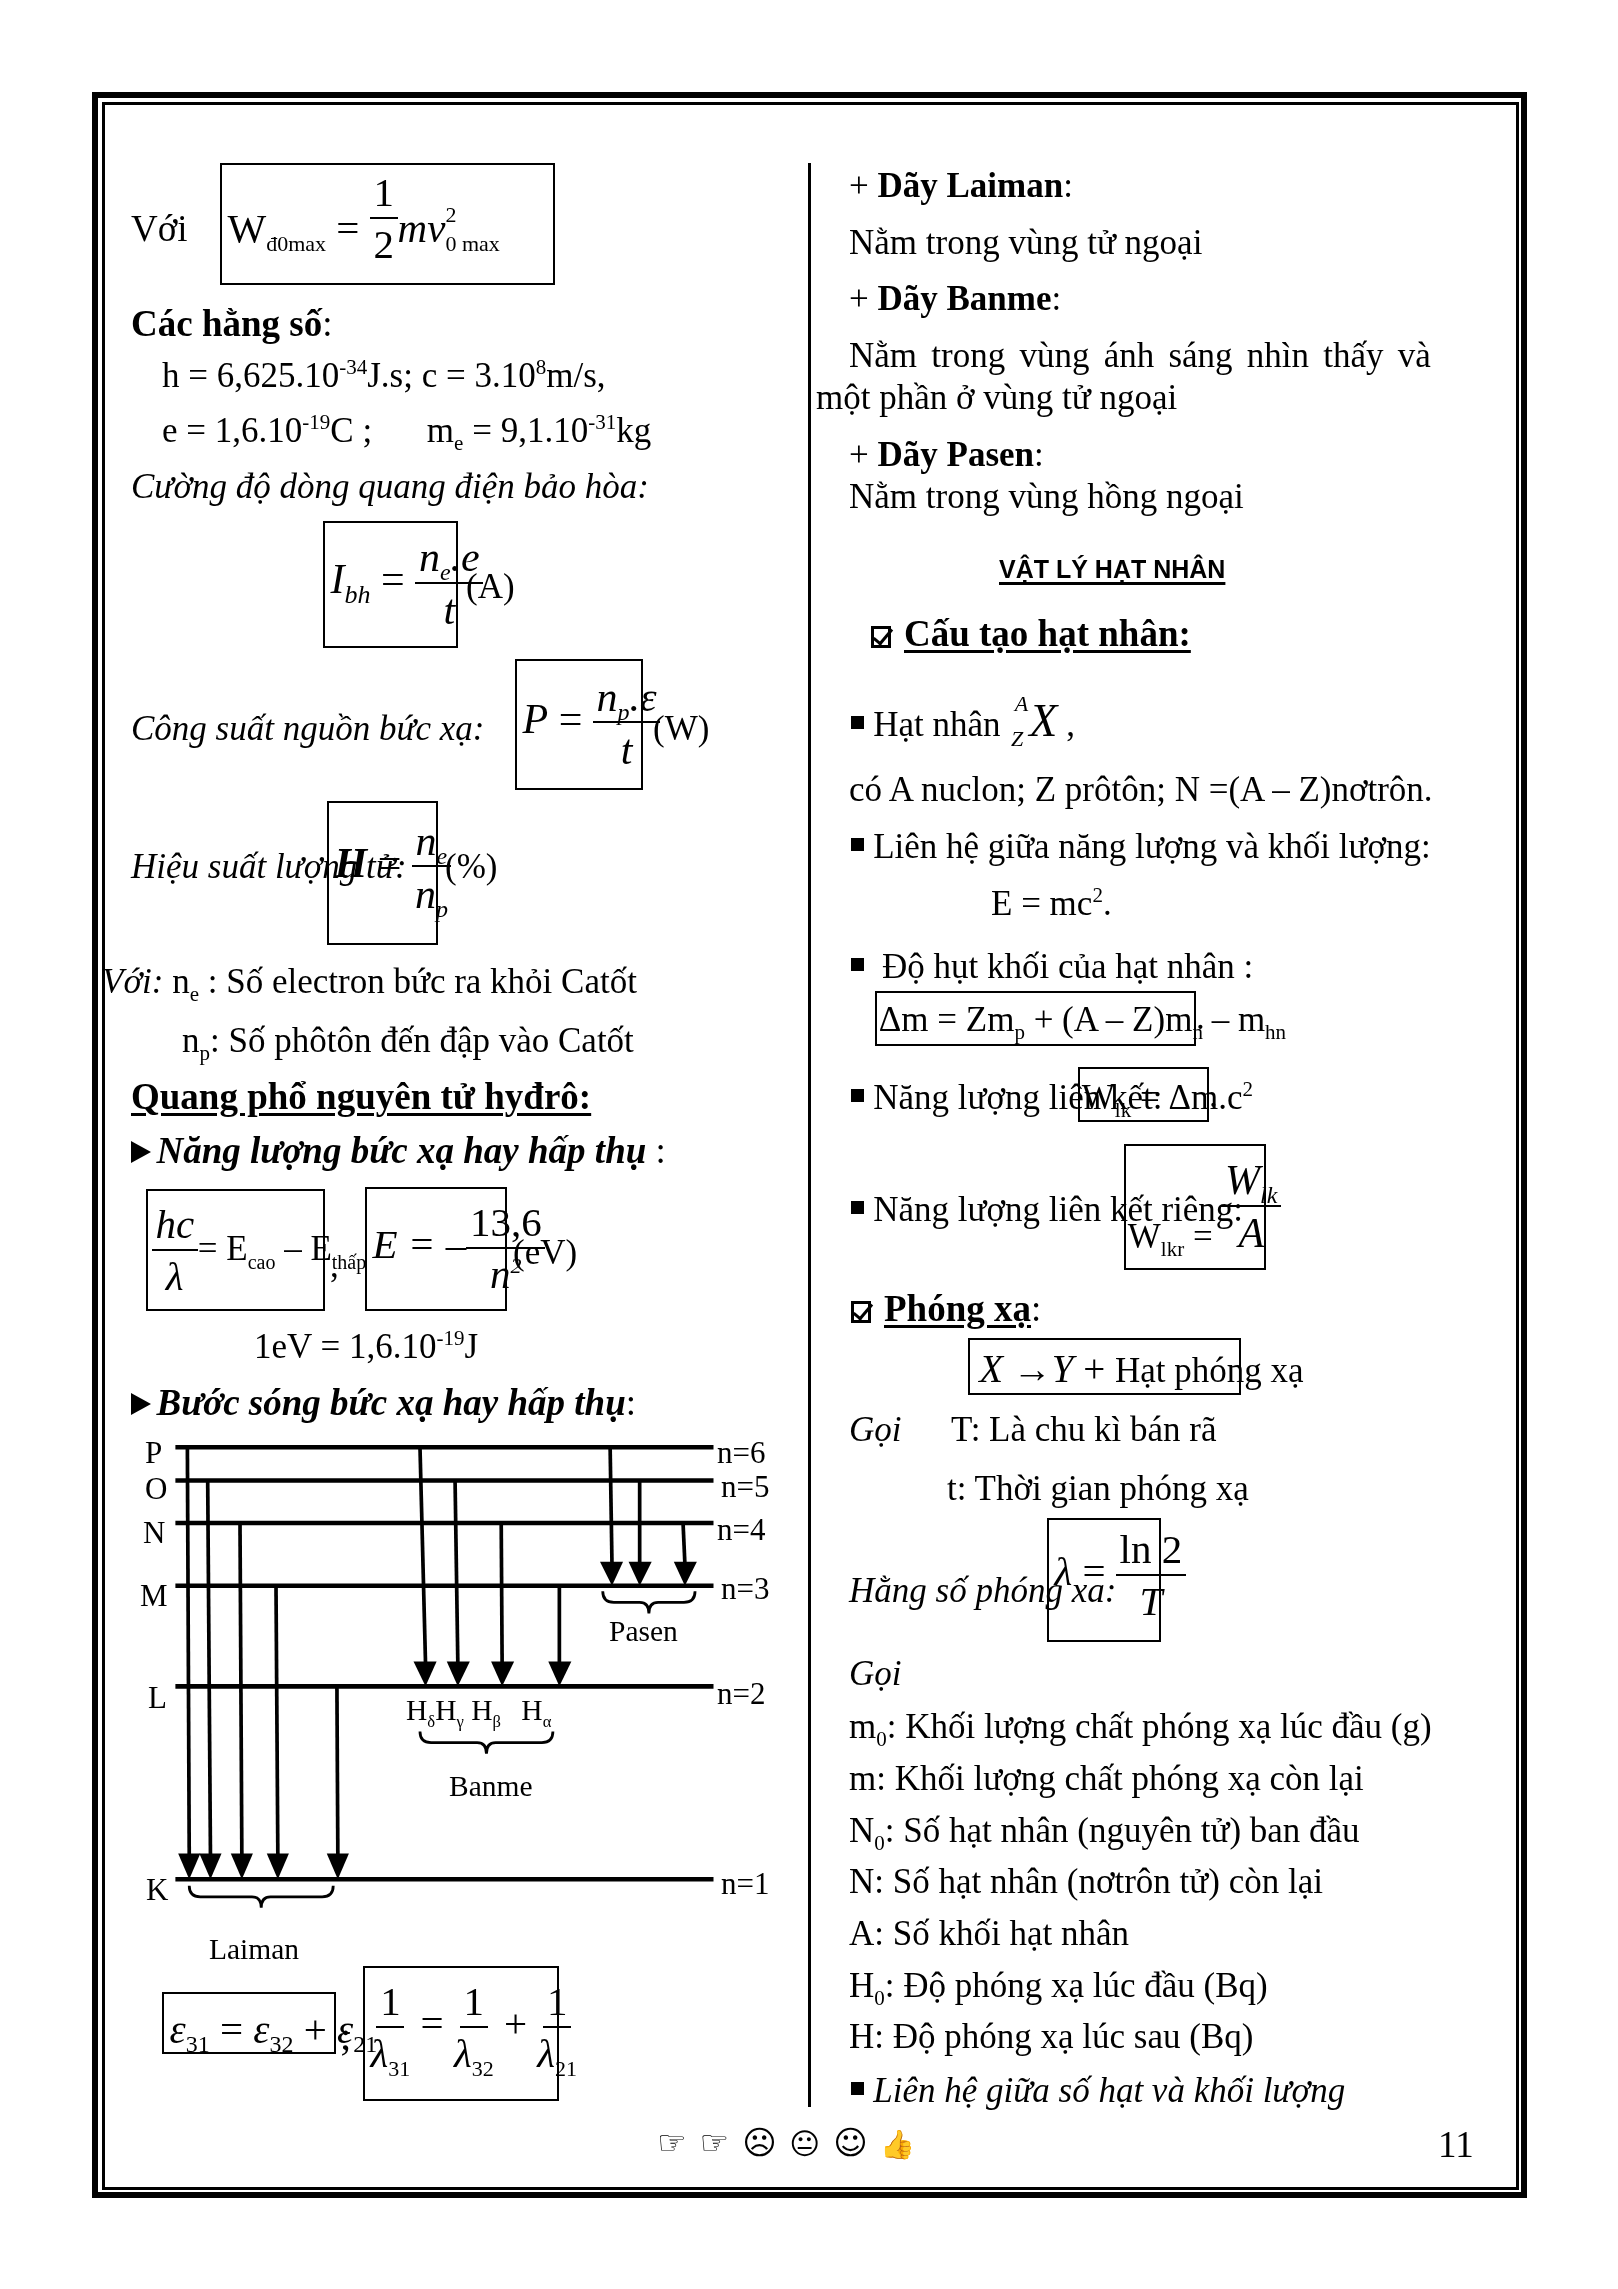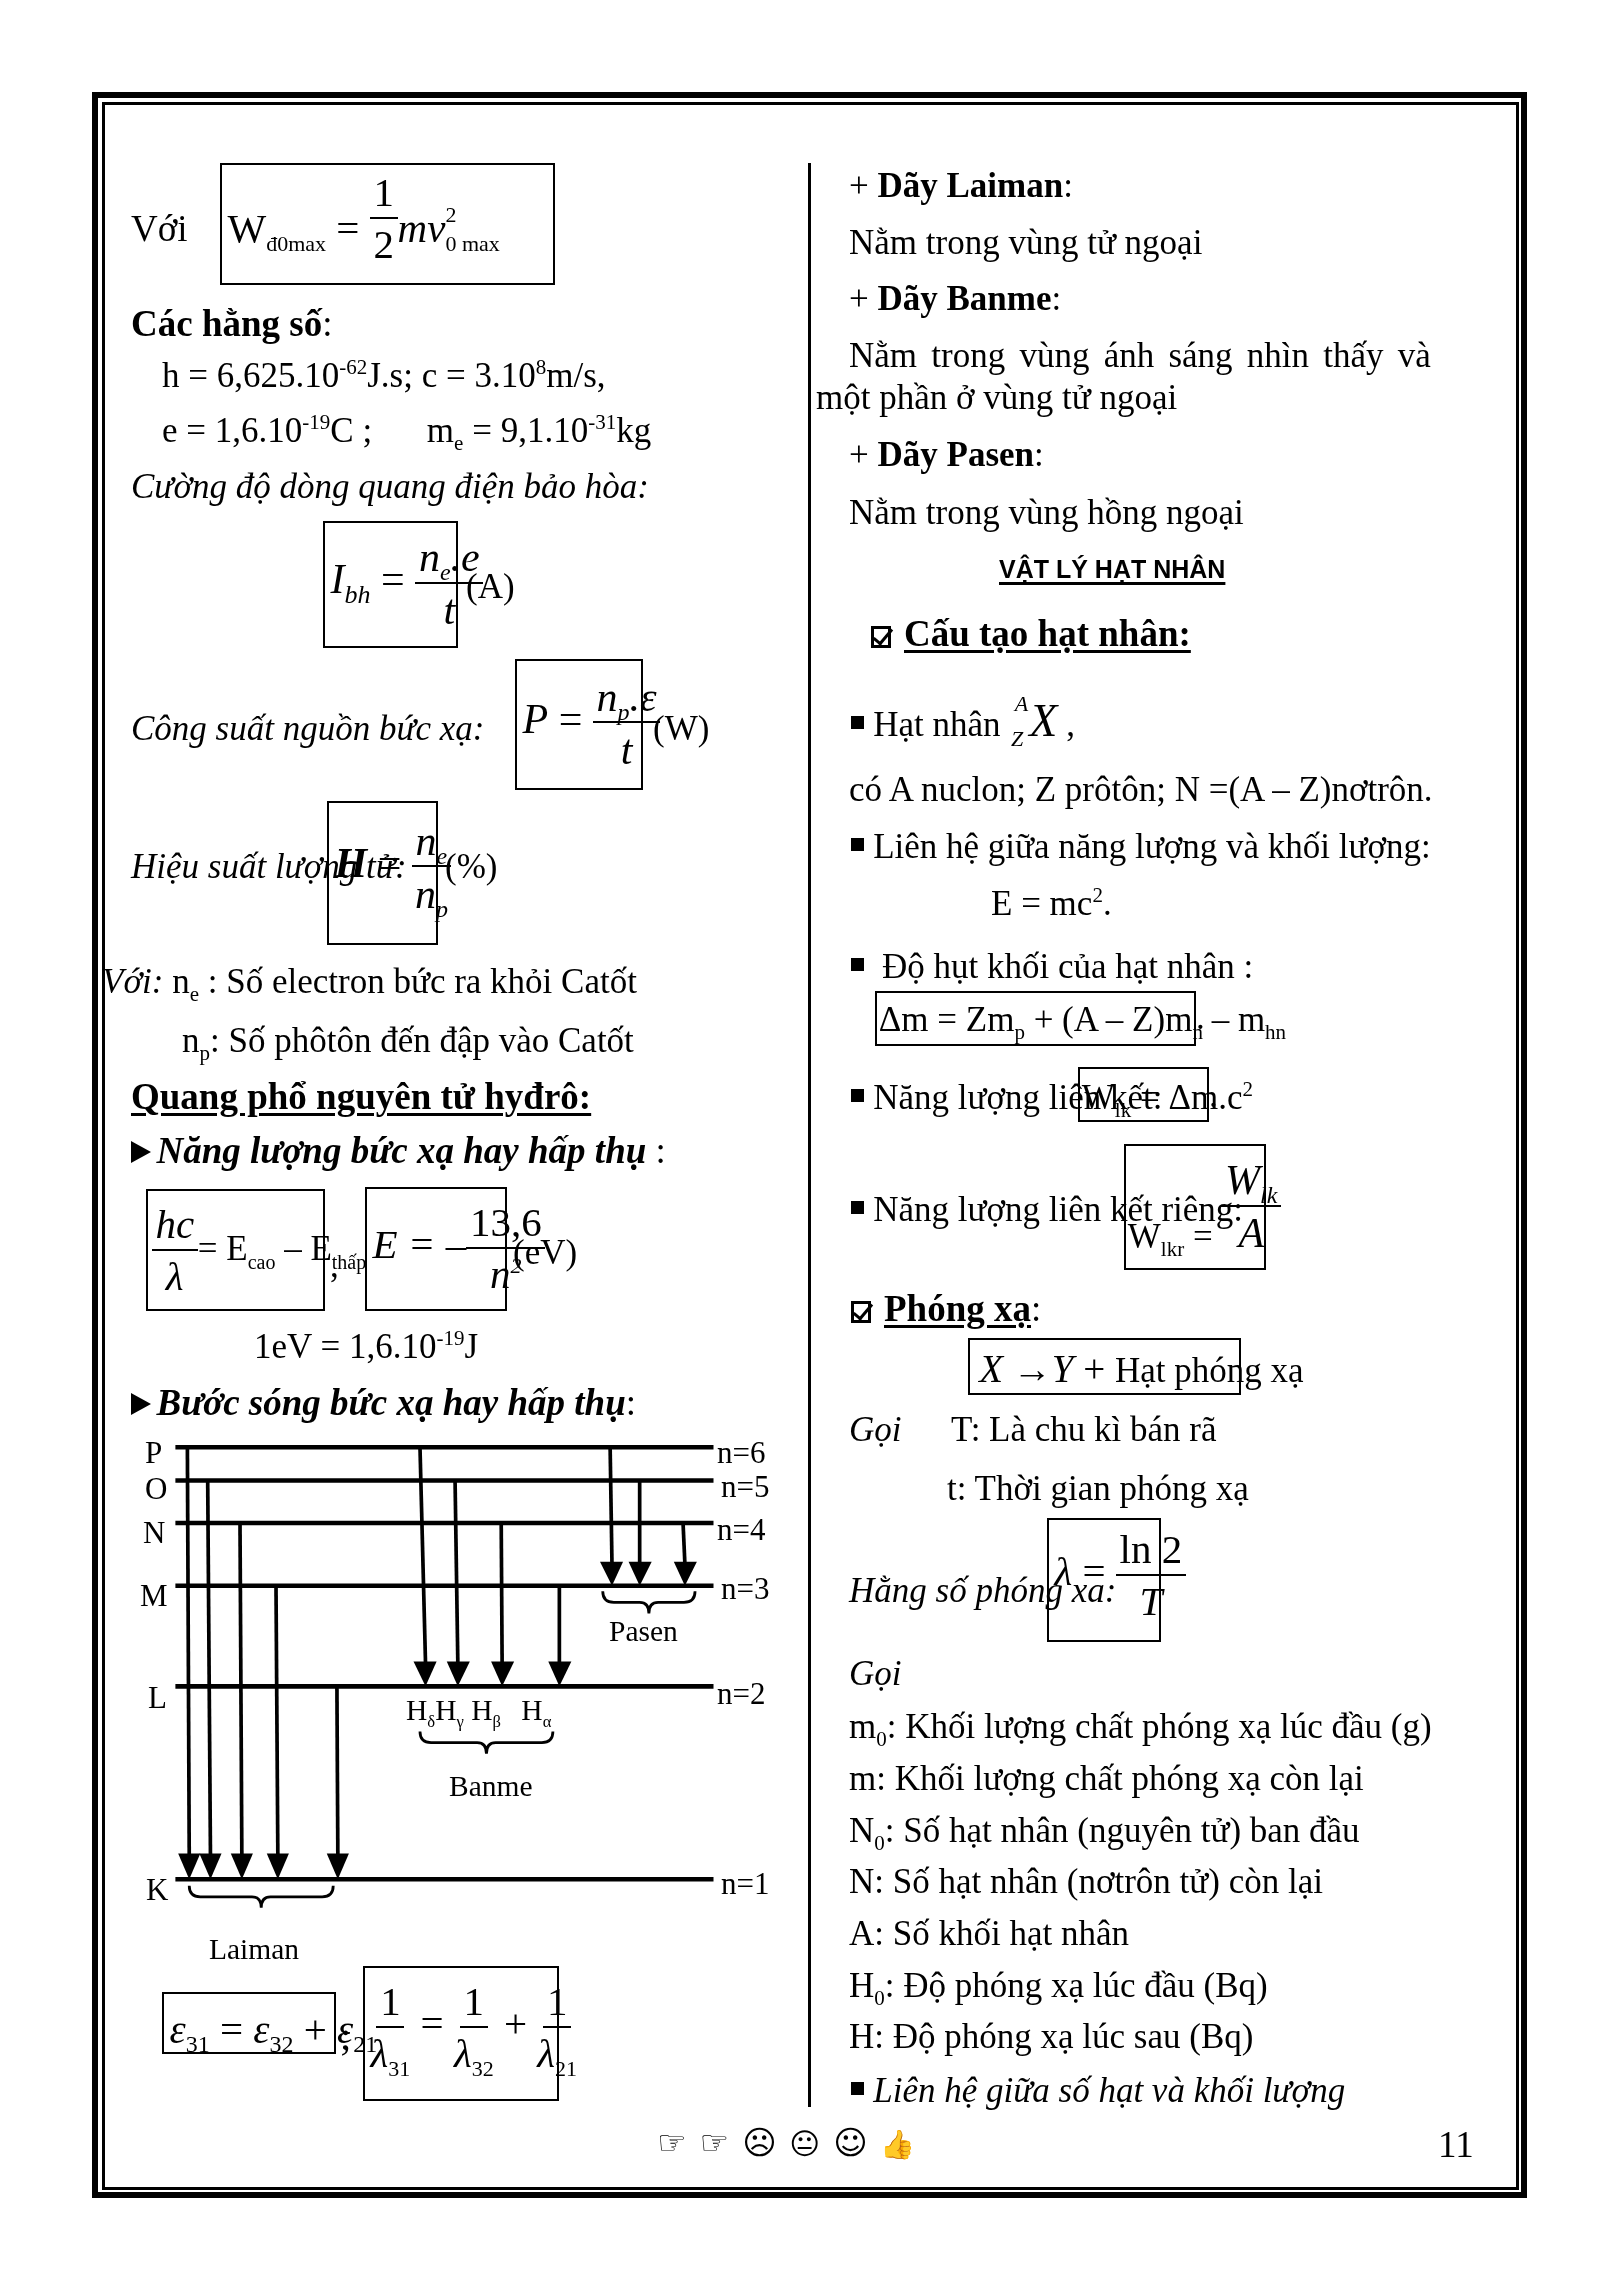--- a/index.html
+++ b/index.html
@@ -46,21 +46,21 @@
         <span class="num">1</span>
         <span class="den">2</span>
       </span><span class="i">mv</span><sup style="font-size:22px; vertical-align:20px">2</sup><sub style="font-size:22px; margin-left:-11px">0 max</sub>
   </div>
 </div>
 
 <div class="t b" style="left:131px; top:305px; font-size:37px;">
   <span>Các hằng số</span><span style="font-weight:normal">:</span>
 </div>
 <div class="t" style="left:162px; top:358px;">
-  <span>h = 6,625.10</span><sup>-62</sup><span>J.s;  c = 3.10</span><sup>8</sup><span>m/s,</span>
+  <span>h = 6,625.10</span><sup>-34</sup><span>J.s;  c = 3.10</span><sup>8</sup><span>m/s,</span>
 </div>
 <div class="t" style="left:162px; top:413px;">
   <span>e = 1,6.10</span><sup>-19</sup><span>C ;</span>
   <span style="margin-left:46px">m</span><sub>e</sub><span> = 9,1.10</span><sup>-31</sup><span>kg</span>
 </div>
 <div class="t i" style="left:131px; top:469px;">Cường độ dòng quang điện bảo hòa:</div>
 
 <div class="box" style="left:323px; top:521px; width:135px; height:127px;">
   <div class="t i" style="left:5.5px; top:13px; font-size:42px;">
     <span>I</span><sub style="font-size:26px">bh</sub>
@@ -233,21 +233,21 @@
 </div>
 <div class="t" style="left:849px; top:225px;">Nằm trong vùng tử ngoại</div>
 <div class="t" style="left:849px; top:281px;">
   <span>+ </span><span class="b">Dãy Banme</span><span>:</span>
 </div>
 <div class="t" style="left:849px; top:338px; word-spacing:5.5px;">Nằm  trong  vùng  ánh  sáng  nhìn  thấy  và</div>
 <div class="t" style="left:816px; top:380px;">một phần ở vùng tử ngoại</div>
 <div class="t" style="left:849px; top:437px;">
   <span>+ </span><span class="b">Dãy Pasen</span><span>:</span>
 </div>
-<div class="t" style="left:849px; top:495px;">Nằm trong vùng hồng ngoại</div>
+<div class="t" style="left:849px; top:479px;">Nằm trong vùng hồng ngoại</div>
 
 <div class="t b u sans" style="left:999px; top:557px; font-size:25px;">VẬT LÝ HẠT NHÂN</div>
 
 <div class="t b" style="left:851px; top:615px; font-size:37px;margin-left:20px;">
   <span class="icon-chk"></span><span class="u">Cấu tạo hạt nhân:</span>
 </div>
 
 <div class="t" style="left:851px; top:698px;">
   <span class="icon-sq"></span><span>Hạt nhân </span>
   <span style="display:inline-block; position:relative; width:20px; height:37px; vertical-align:-9.2px;">

